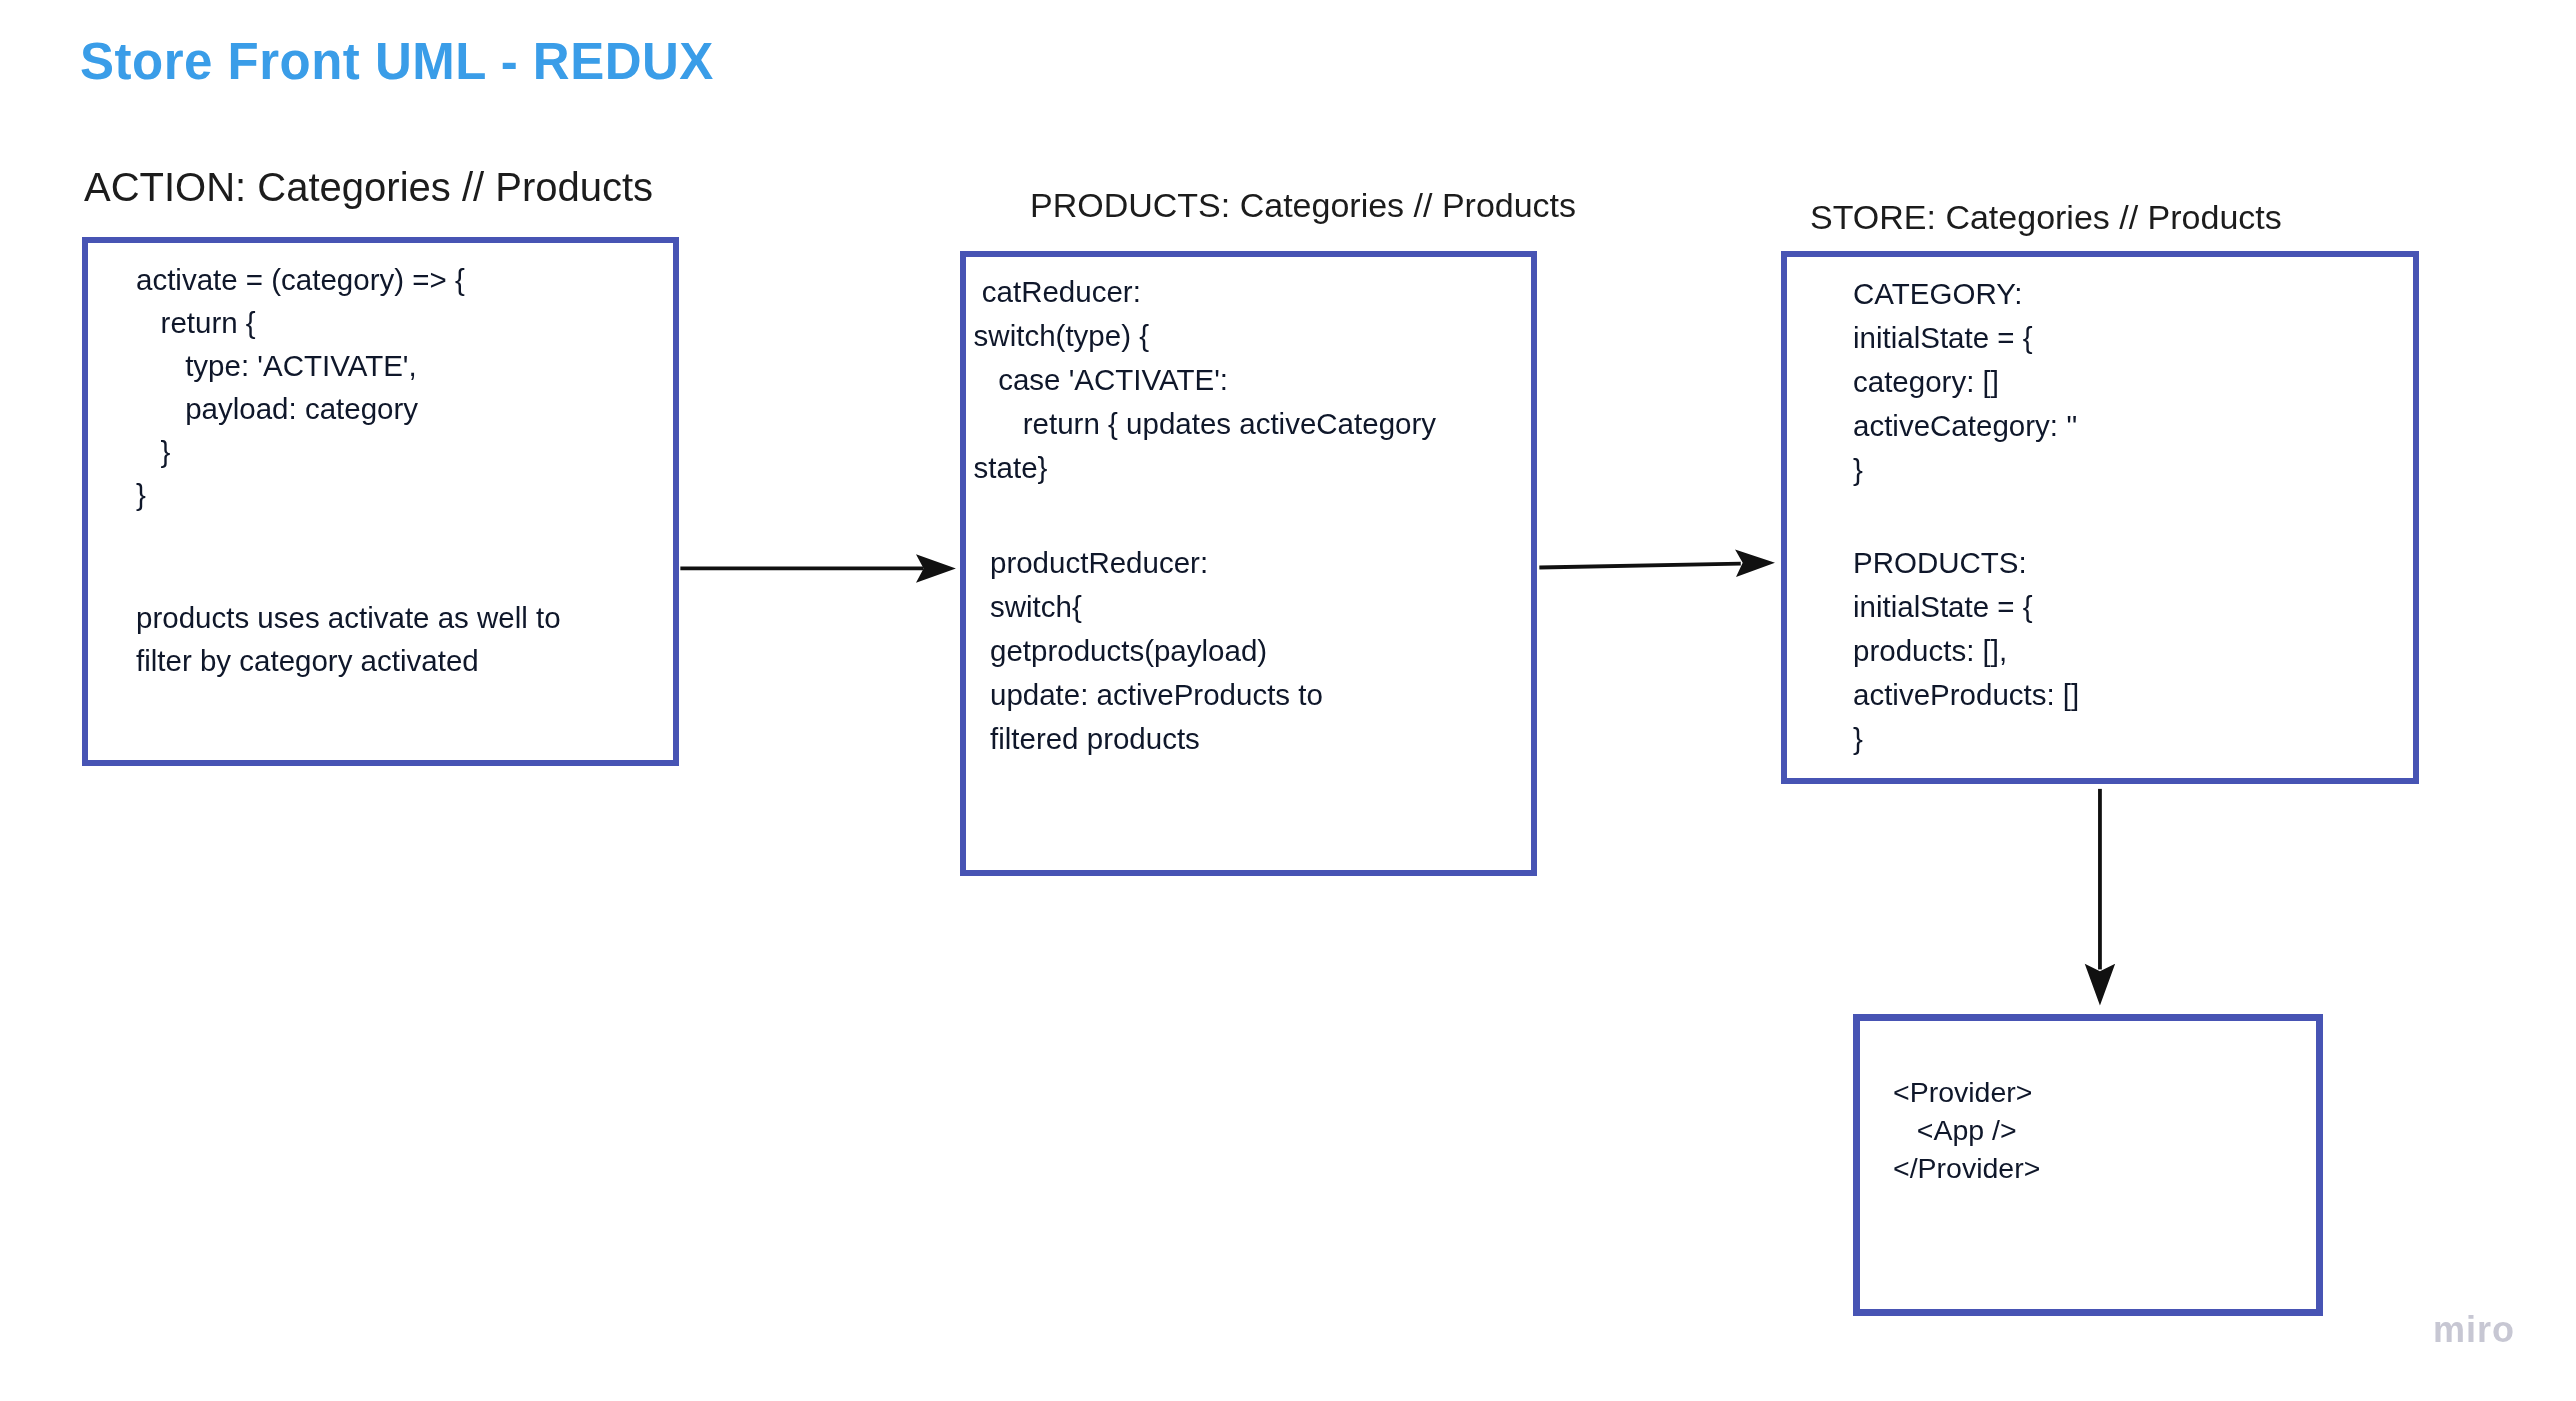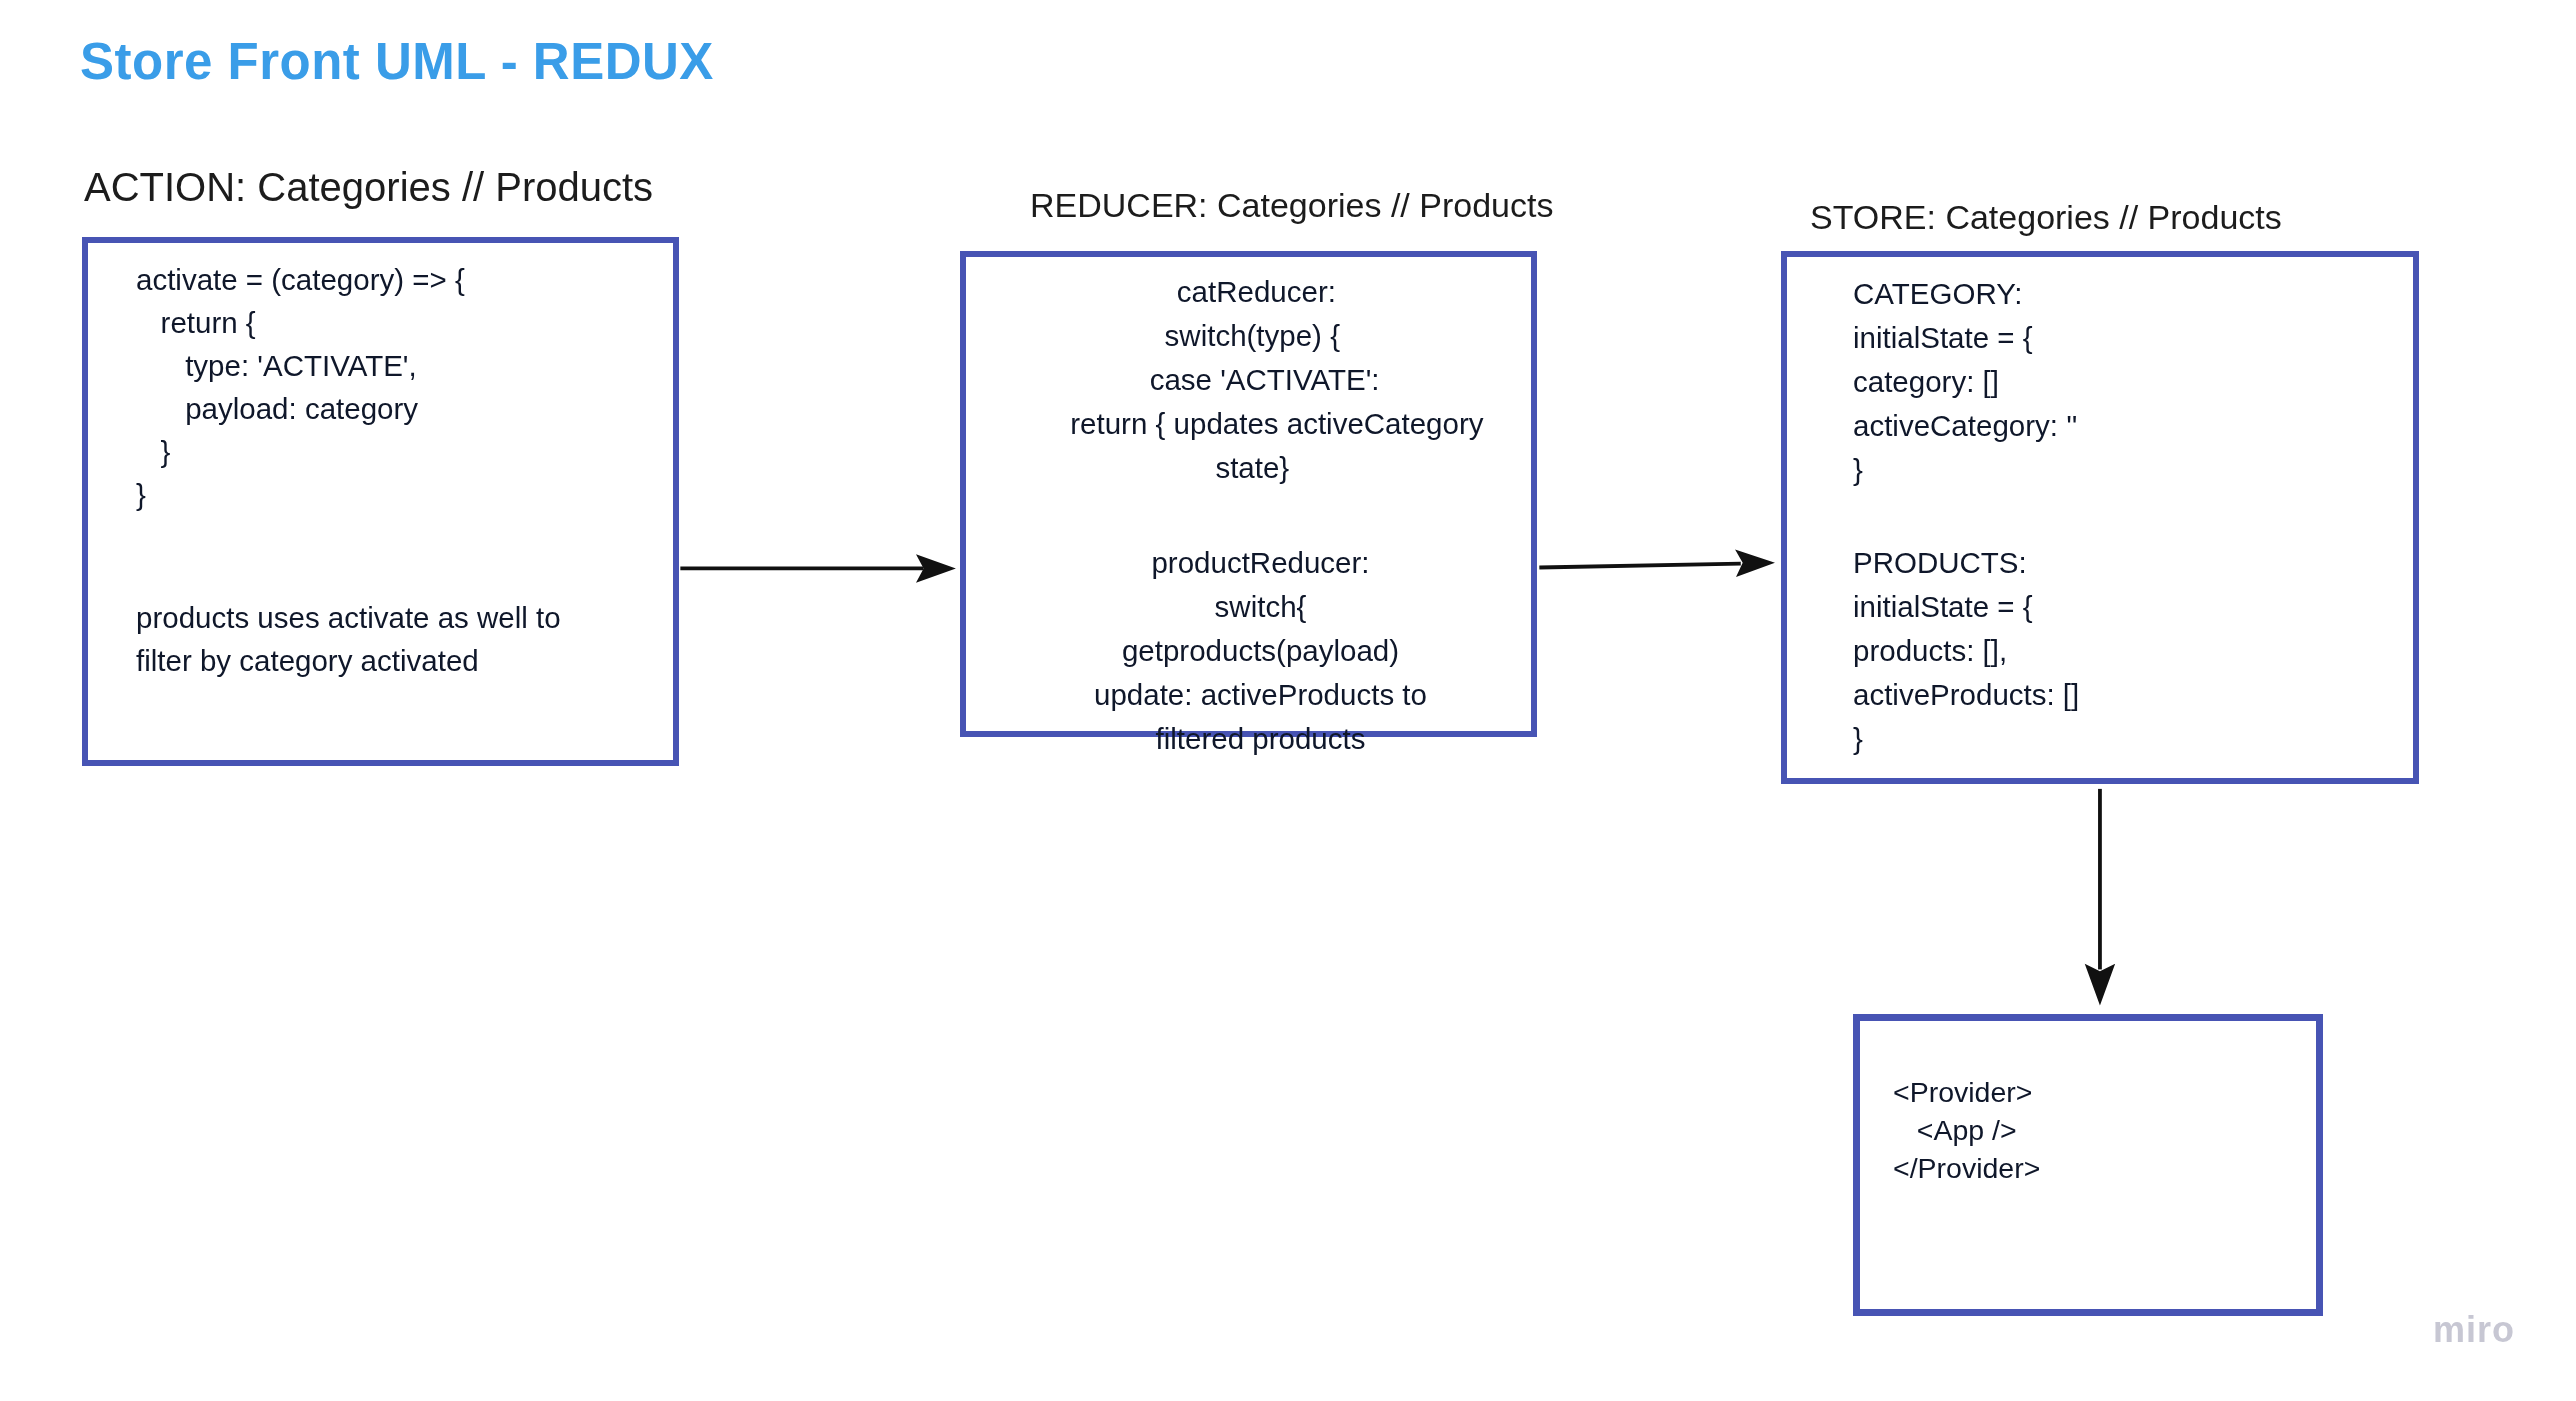--- a/index.html
+++ b/index.html
@@ -26,21 +26,21 @@
   .action-header  { left: 84px;  top: 165px; font-size: 40px; }
   .reducer-header { left: 1030px; top: 186px; font-size: 34px; }
   .store-header   { left: 1810px; top: 198px; font-size: 34px; }
 
   .uml-box {
     position: absolute; background: #ffffff;
     border: 6.7px solid #4754b4;
   }
   .action-box  { left: 82px;   top: 251px - 14.3px; }
   .action-box  { left: 82px;   top: 237px; width: 597px; height: 529px; }
-  .reducer-box { left: 960px; top: 251px; width: 577px; height: 486px; text-align: center; }
+  .reducer-box { left: 960px; top: 251px; width: 577px; height: 625px; }
   .store-box   { left: 1781px; top: 251px; width: 638px; height: 533px; }
   .provider-box{ left: 1853px; top: 1014px; width: 470px; height: 302px; border-width: 7.6px; }
 
   .code {
     margin: 0; white-space: pre;
     font-family: "Liberation Sans", sans-serif;
     font-size: 29.5px; line-height: 43px; color: #0f172a;
   }
   .action-box .code   { margin-top: 15px; padding-left: 48px; }
   .action-box .note   { margin-top: 80px; padding-left: 48px; }
@@ -75,21 +75,21 @@
   }
 </style>
 </head>
 <body>
 
 <div class="board">
 
   <h1 class="board-title">Store Front UML - REDUX</h1>
 
   <div class="section-header action-header">ACTION: Categories // Products</div>
-  <div class="section-header reducer-header">REDUCER: Categories // Products</div>
+  <div class="section-header reducer-header">PRODUCTS: Categories // Products</div>
   <div class="section-header store-header">STORE: Categories // Products</div>
 
   <div class="uml-box action-box">
     <pre class="code">activate = (category) =&gt; {
    return {
       type: 'ACTIVATE',
       payload: category
    }
 }</pre>
     <pre class="code note">products uses activate as well to

